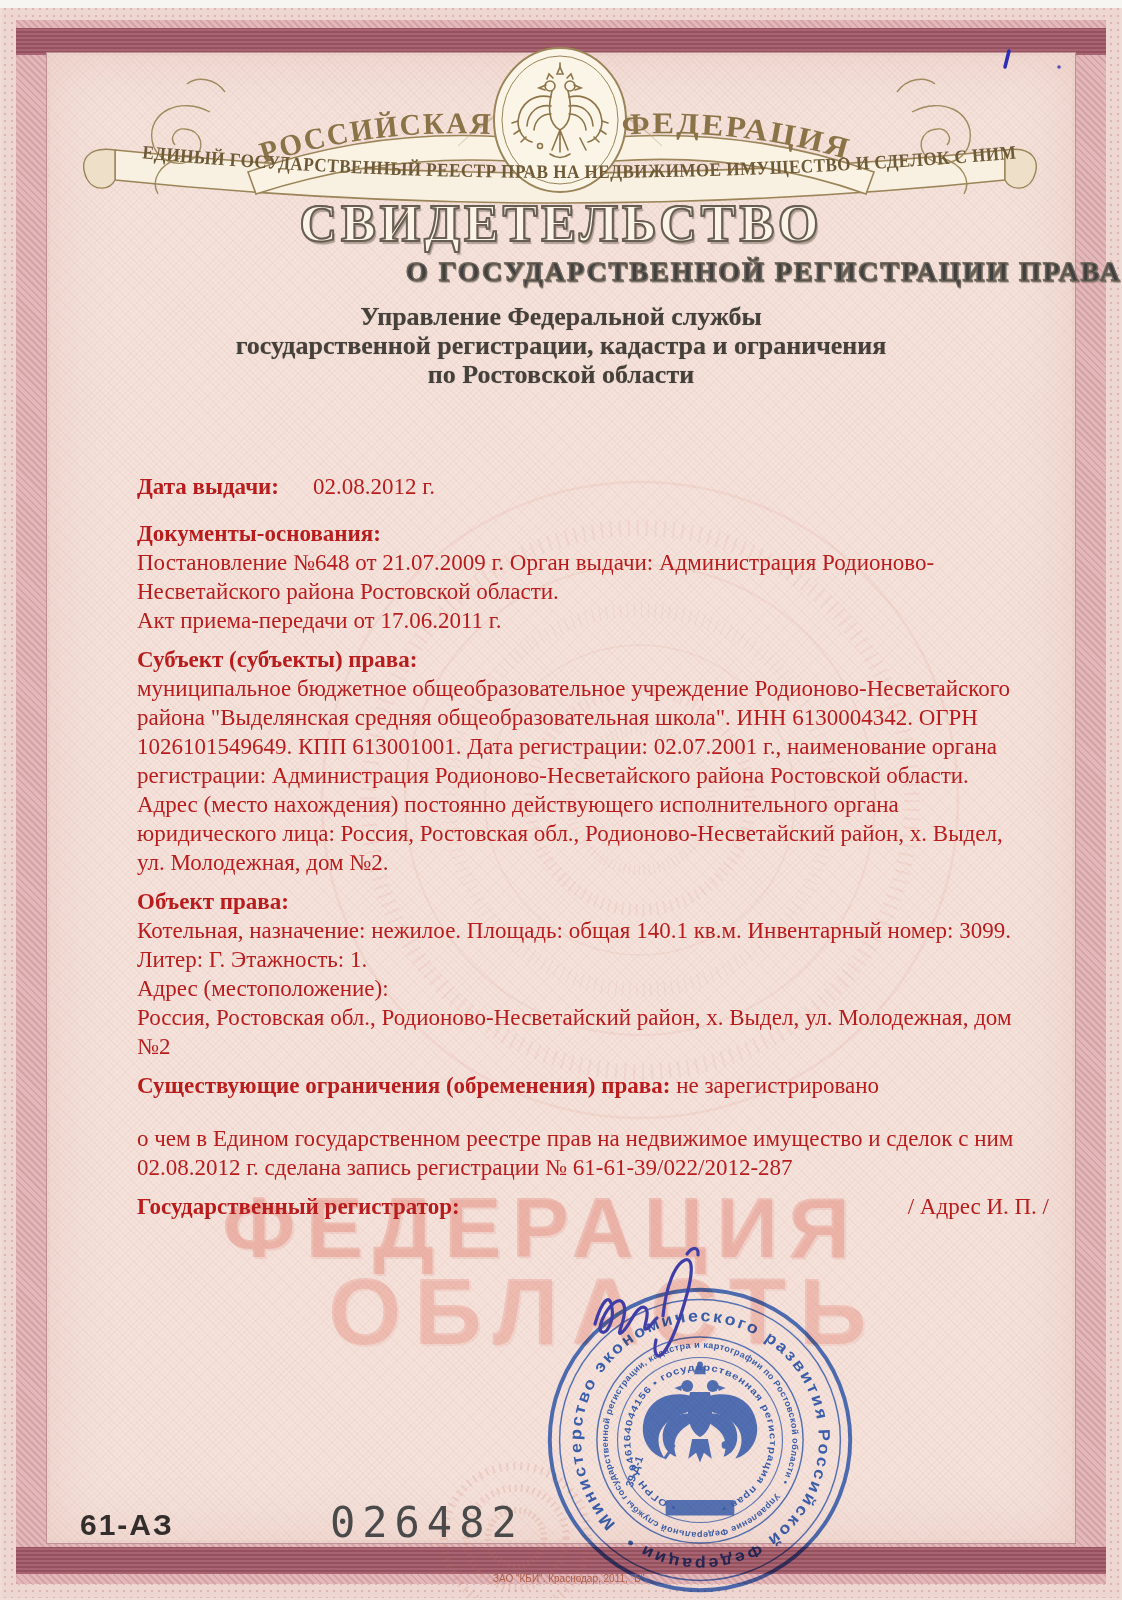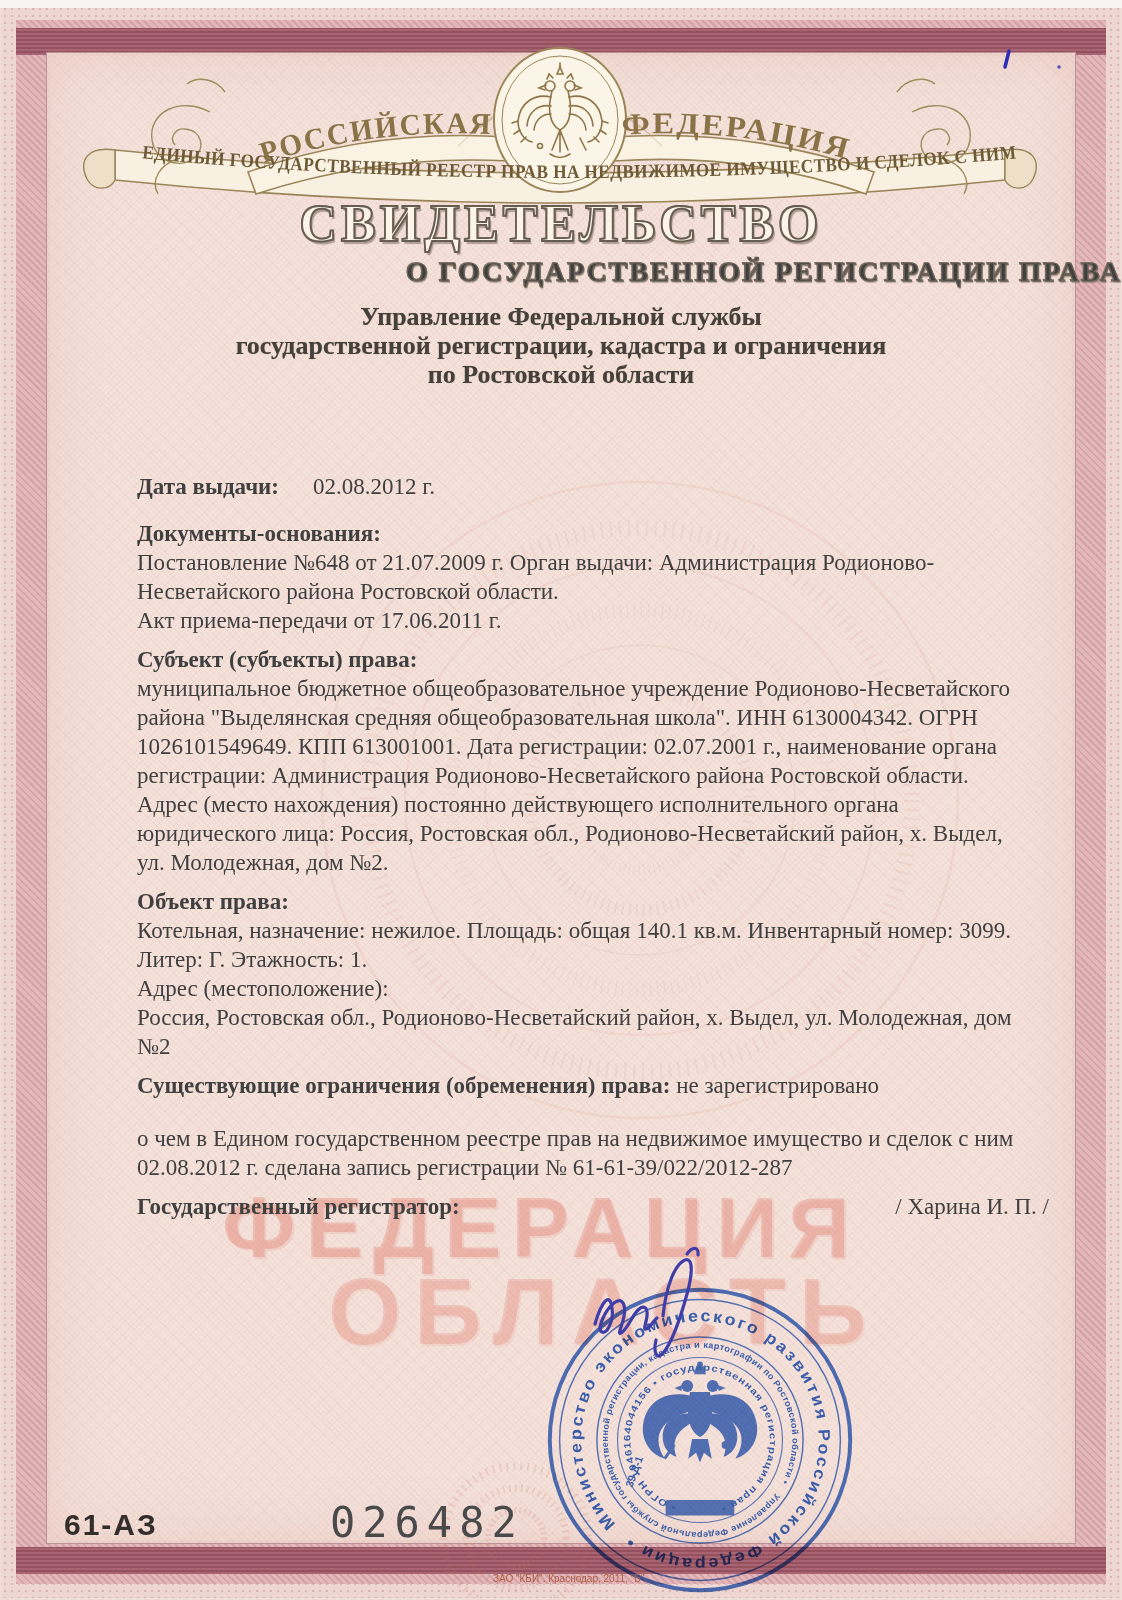--- a/index.html
+++ b/index.html
@@ -41,29 +41,29 @@
 
   
   .wm1{position:absolute;left:222px;top:1178px;font:bold 86px "Liberation Sans",sans-serif;
        letter-spacing:10px;color:rgba(221,100,80,.27);text-shadow:2px 2px 0 rgba(221,100,80,.12);}
   .wm2{position:absolute;left:328px;top:1258px;font:bold 94px "Liberation Sans",sans-serif;
        letter-spacing:13px;color:rgba(221,100,80,.22);text-shadow:2px 2px 0 rgba(221,100,80,.10);}
   .rosette, .rosette2{position:absolute;pointer-events:none;}
 
   
   .doc-body{position:absolute;left:137px;top:472px;width:880px;
-            font:23px "Liberation Serif",serif;color:#404040;line-height:29px;}
+            font:23px "Liberation Serif",serif;color:#b91c1c;line-height:29px;}
   .sec{margin-bottom:10px;}
   .lbl{font-weight:bold;}
   .row{display:flex;}
   .row .val{margin-left:34px;}
   .row-vid .val{margin-left:42px;}
   .reg-row{display:flex;justify-content:space-between;margin-top:8px;width:912px;}
 
-  .series{position:absolute;left:64px;top:1508px;font:bold 30px "Liberation Sans",sans-serif;
+  .series{position:absolute;left:80px;top:1508px;font:bold 30px "Liberation Sans",sans-serif;
           letter-spacing:2px;color:#332e2c;}
   .serial{position:absolute;left:330px;top:1498px;font:42px "DejaVu Sans Mono",monospace;
           letter-spacing:7px;color:#4a4a4a;}
   .printer{position:absolute;left:400px;top:1573px;width:340px;text-align:center;
           font:10px "Liberation Sans",sans-serif;color:#ad5d44;}
 
   
   .stamp{position:absolute;left:538px;top:1278px;width:324px;height:324px;opacity:.92;mix-blend-mode:multiply;}
   .s1{font:bold 16.5px "Liberation Sans",sans-serif;fill:#2c5ec5;letter-spacing:2.2px;}
   .s2{font:bold 9px "Liberation Sans",sans-serif;fill:#2c5ec5;letter-spacing:.4px;}
@@ -218,21 +218,21 @@
       <span>не зарегистрировано</span>
     </div>
 
     <div class="sec" style="margin-top:24px;">
       <div>о чем в Едином государственном реестре прав на недвижимое имущество и сделок с ним</div>
       <div>02.08.2012 г. сделана запись регистрации № 61-61-39/022/2012-287</div>
     </div>
 
     <div class="reg-row">
       <span class="lbl">Государственный регистратор:</span>
-      <span>/ Харина И. П. /</span>
+      <span>/ Адрес И. П. /</span>
     </div>
   </div>
 
   <svg class="stamp" viewBox="0 0 330 330">
     <defs>
       <path id="s-r1" d="M165,44 a121,121 0 1 1 -0.2,0"></path>
       <path id="s-r2" d="M165,71 a94,94 0 1 1 -0.2,0"></path>
       <path id="s-r3" d="M165,94 a71,71 0 1 1 -0.2,0"></path>
     </defs>
     <g fill="none" stroke="#2c5ec5">

